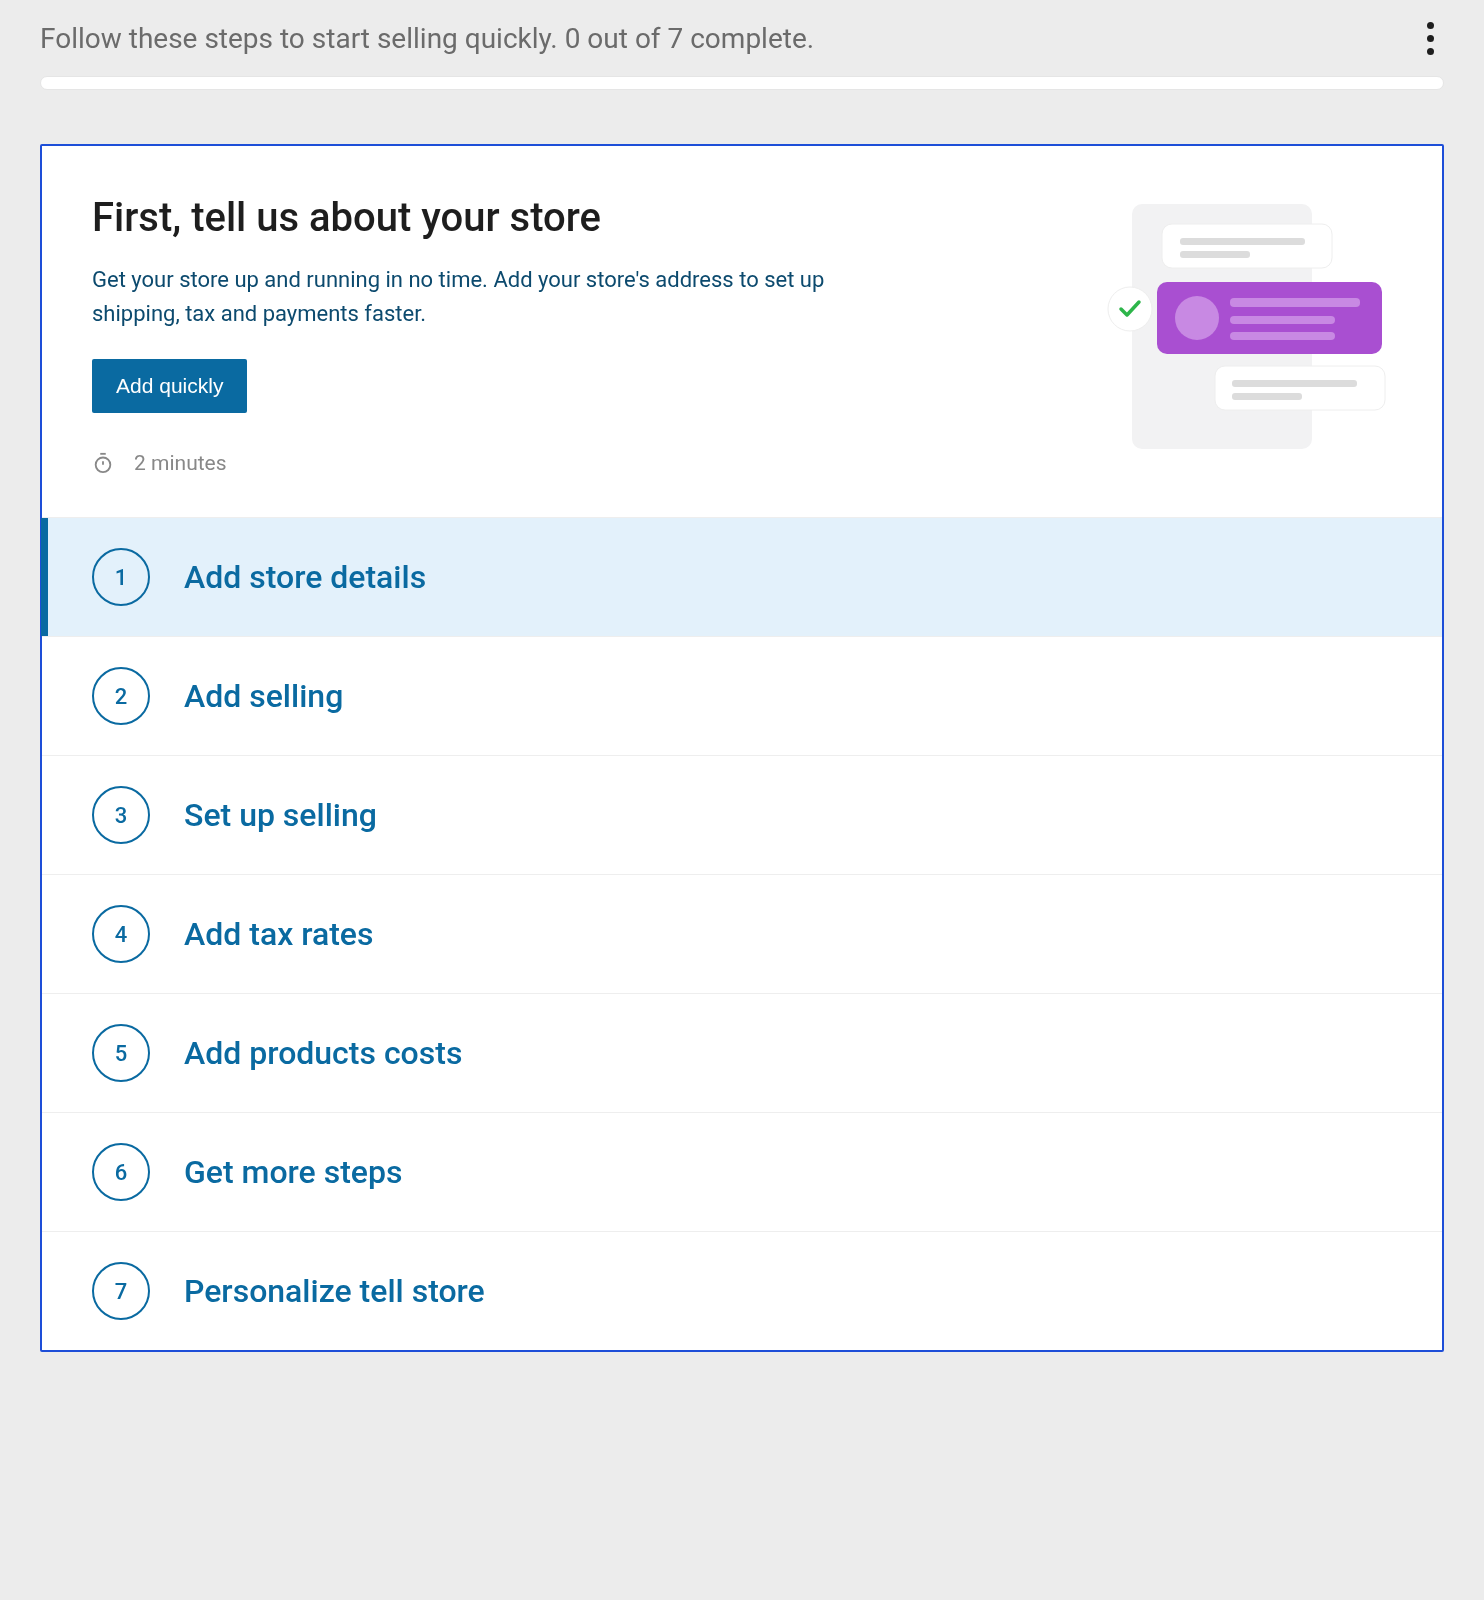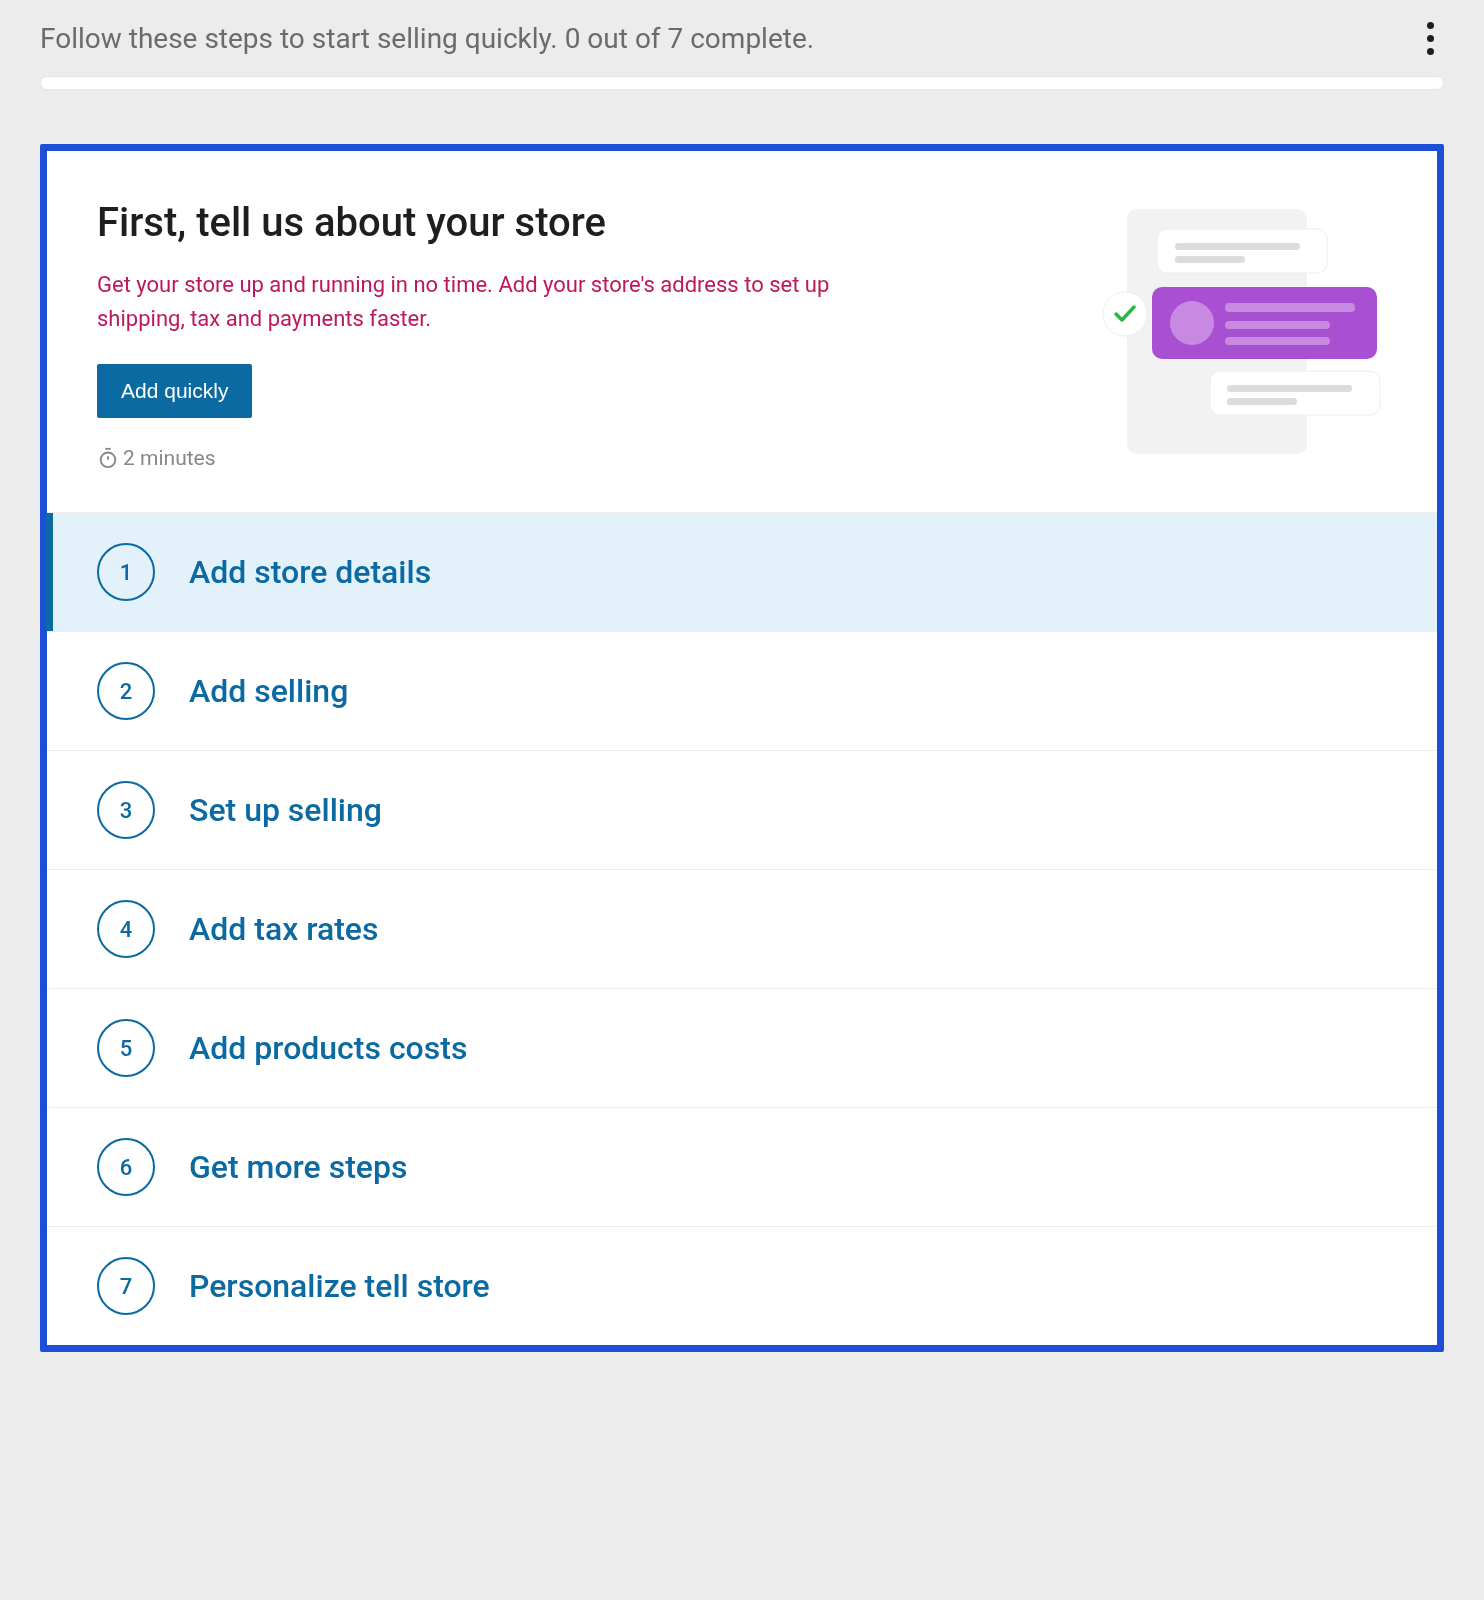--- a/index.html
+++ b/index.html
@@ -38,57 +38,57 @@
   }
   .progress-bar {
     height: 14px;
     background: #fff;
     border: 1px solid #e5e5e5;
     border-radius: 8px;
     margin-bottom: 54px;
   }
   .card {
     background: #fff;
-    border: 7px solid #1d4ed8;
+    border: 2px solid #1d4ed8;
     border-radius: 2px;
   }
   .card-top {
     display: flex;
     padding: 48px 50px 42px 50px;
     gap: 30px;
   }
   .card-top-left { flex: 1; }
   .card-title {
     font-size: 40px;
     font-weight: 500;
     color: #1e1e1e;
     margin-bottom: 22px;
   }
   .card-desc {
     font-size: 22px;
-    color: #be185d;
+    color: #0c4a6e;
     line-height: 1.55;
     margin-bottom: 28px;
     max-width: 780px;
   }
   .primary-btn {
     background: #0a6aa1;
     color: #fff;
     border: none;
     padding: 15px 24px;
     font-size: 21px;
     font-weight: 400;
     cursor: pointer;
     border-radius: 2px;
   }
   .time-row {
     display: flex;
     align-items: center;
-    gap: 4px;
-    margin-top: 28px;
+    gap: 20px;
+    margin-top: 38px;
     color: #888;
     font-size: 21px;
   }
   .illus {
     width: 310px;
     flex: none;
   }
   .task-list { }
   .task-item {
     display: flex;

